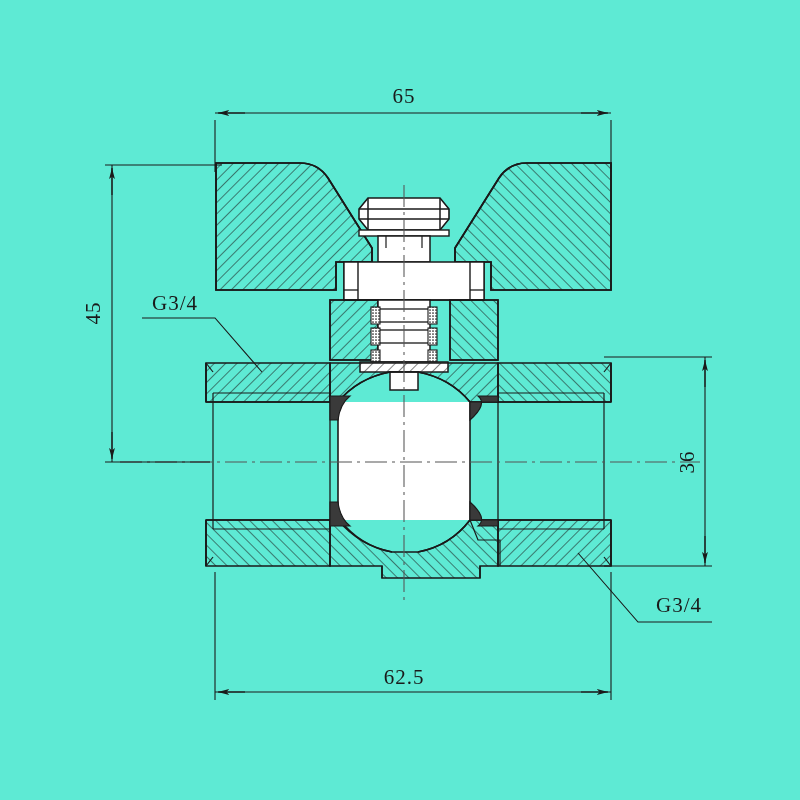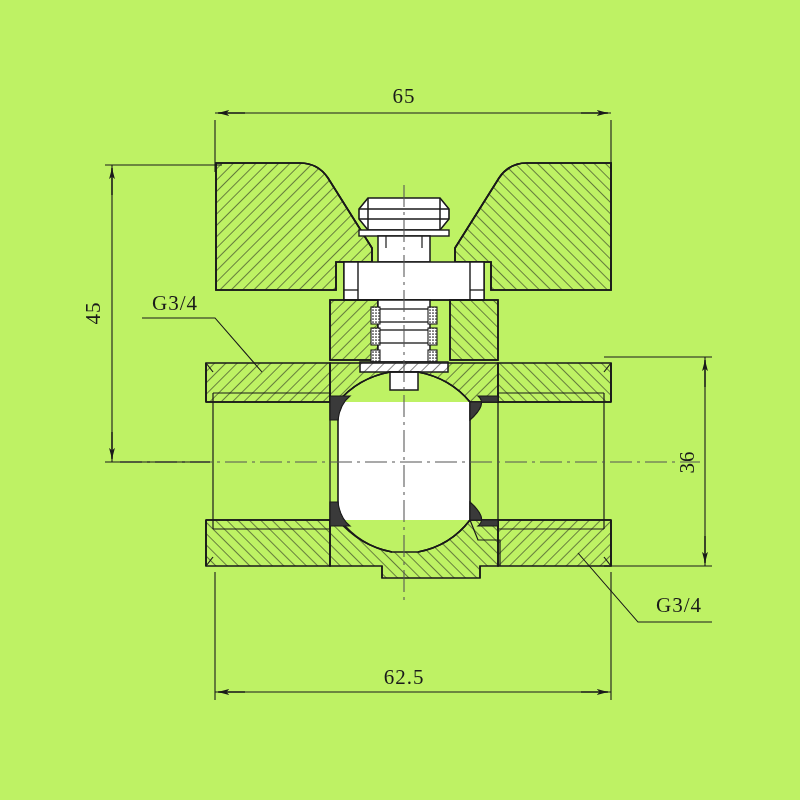--- a/index.html
+++ b/index.html
@@ -1,18 +1,18 @@
 <!DOCTYPE html>
 <html><head>
 <meta charset="utf-8">
 <style>
   html,body{margin:0;padding:0;background:#ffffff;}
   body{width:800px;height:800px;overflow:hidden;
        font-family:"Liberation Serif",serif;color:#1a1a1a;}
-  #stage{position:relative;width:800px;height:800px;background:#bef264;}
+  #stage{position:relative;width:800px;height:800px;background:#5eead4;}
   svg#drawing{position:absolute;left:0;top:0;width:800px;height:800px;display:block;}
   .dimtext{font-family:"Liberation Serif",serif;font-size:21px;fill:#1a1a1a;
            letter-spacing:1px;}
   .lbl{font-family:"Liberation Serif",serif;font-size:21px;fill:#1a1a1a;
        letter-spacing:1px;}
 </style>
 </head>
 <body>
 
 <div id="stage">

